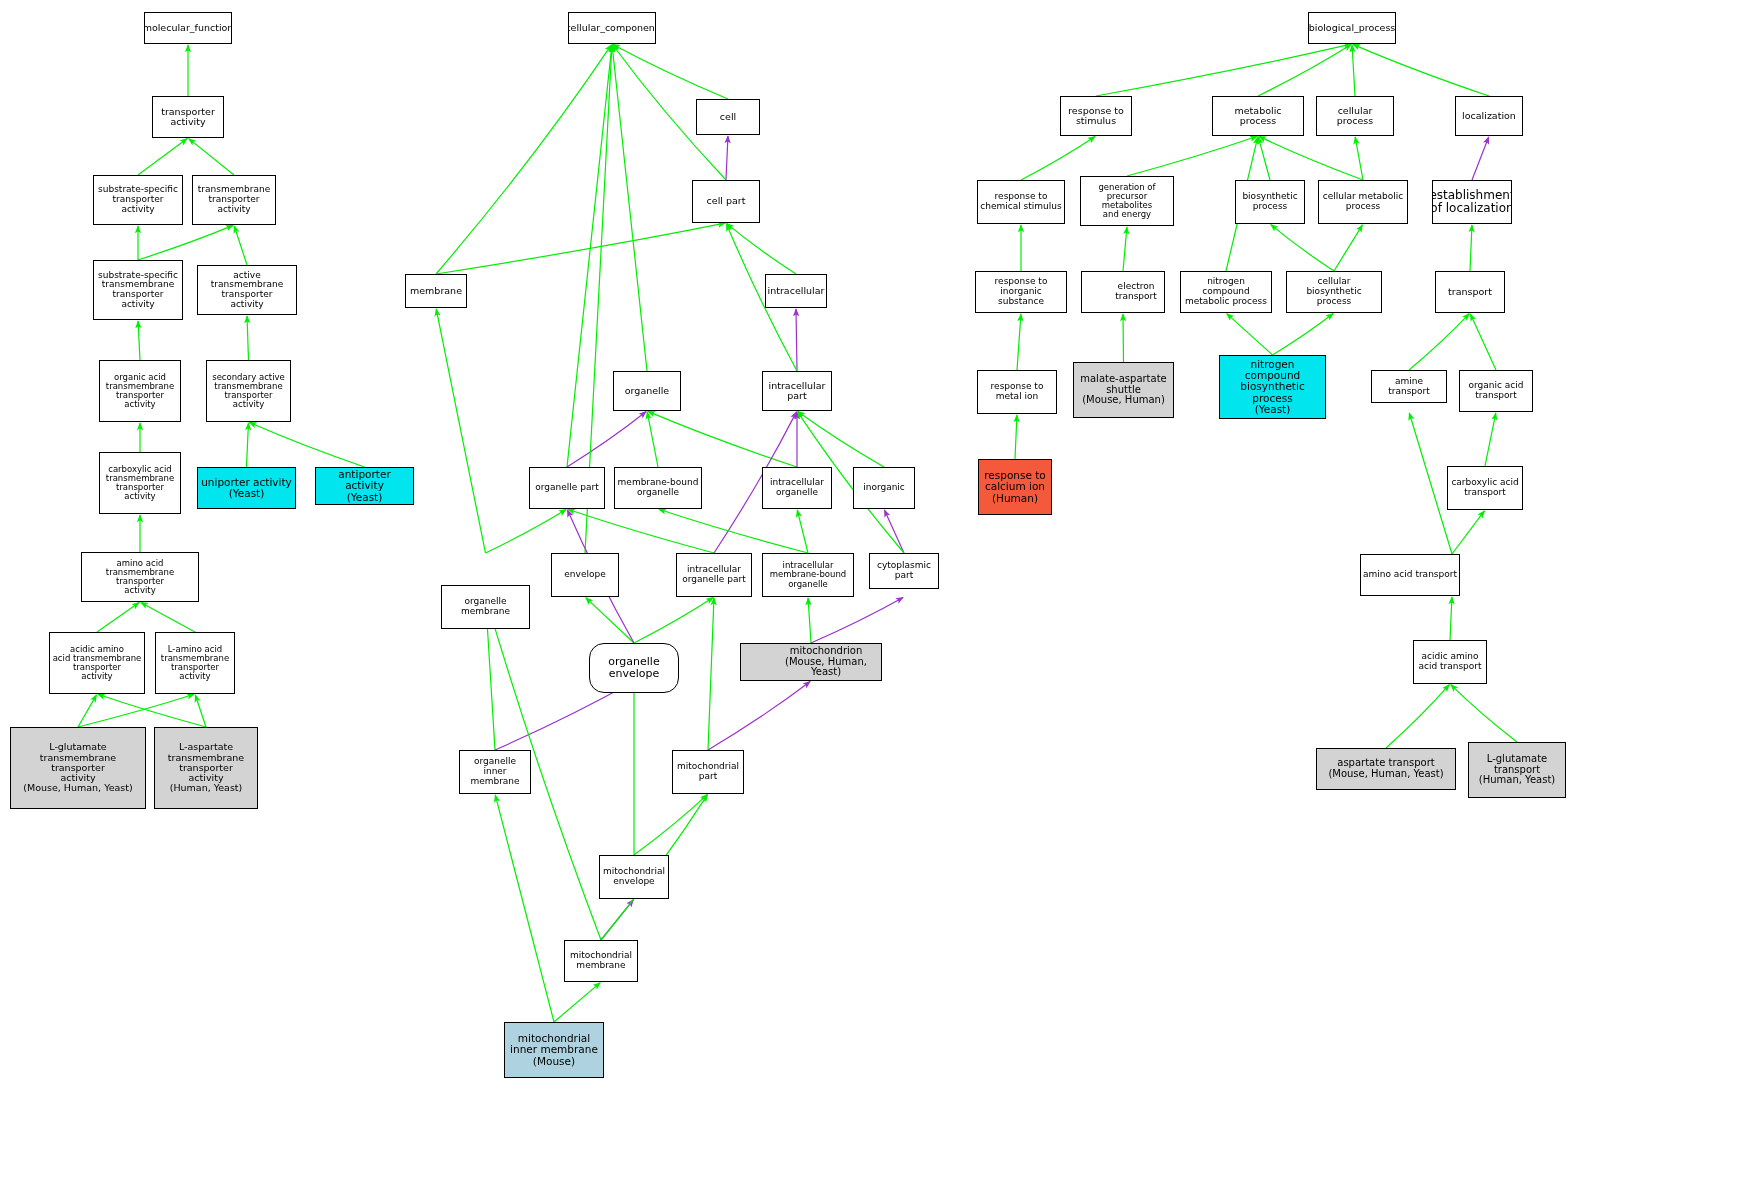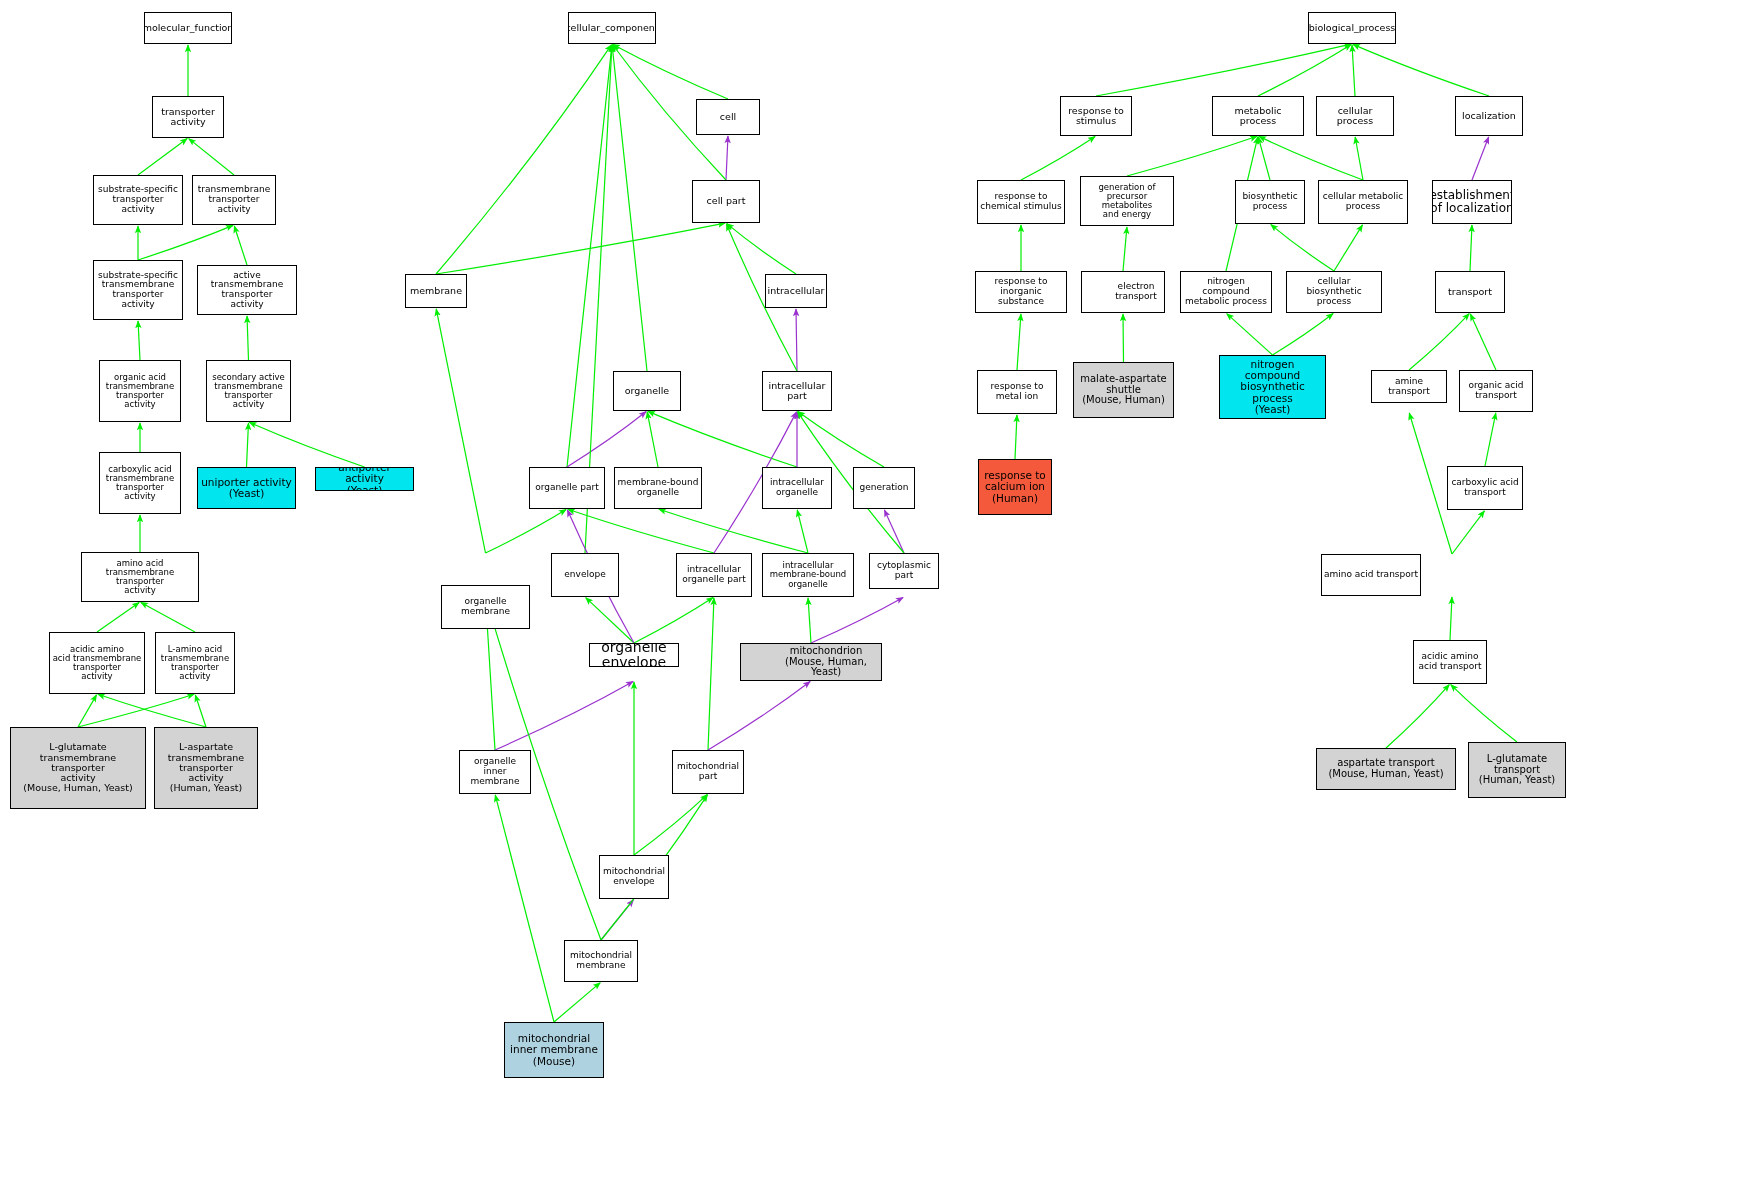--- a/index.html
+++ b/index.html
@@ -164,21 +164,21 @@
       <div class="node " style="left: 206px; top: 360px; width: 85px; height: 62px; font-size: 8.5px;"><span>secondary active
 transmembrane
 transporter
 activity</span></div>
       <div class="node " style="left: 99px; top: 452px; width: 82px; height: 62px; font-size: 8.5px;"><span>carboxylic acid
 transmembrane
 transporter
 activity</span></div>
       <div class="node cyan" style="left: 197px; top: 467px; width: 99px; height: 42px; font-size: 10.5px;"><span>uniporter activity
 (Yeast)</span></div>
-      <div class="node cyan" style="left: 315px; top: 467px; width: 99px; height: 24px; font-size: 10.5px;"><span>antiporter activity
+      <div class="node cyan" style="left: 315px; top: 467px; width: 99px; height: 38px; font-size: 10.5px;"><span>antiporter activity
 (Yeast)</span></div>
       <div class="node " style="left: 81px; top: 552px; width: 118px; height: 50px; font-size: 8.5px;"><span>amino acid transmembrane
 transporter
 activity</span></div>
       <div class="node " style="left: 49px; top: 632px; width: 96px; height: 62px; font-size: 8.5px;"><span>acidic amino
 acid transmembrane
 transporter
 activity</span></div>
       <div class="node " style="left: 155px; top: 632px; width: 80px; height: 62px; font-size: 8.5px;"><span>L-amino acid
 transmembrane
@@ -200,31 +200,31 @@
       <div class="node " style="left: 405px; top: 274px; width: 62px; height: 34px; font-size: 9.5px;"><span>membrane</span></div>
       <div class="node " style="left: 765px; top: 274px; width: 62px; height: 34px; font-size: 9.5px;"><span>intracellular</span></div>
       <div class="node " style="left: 613px; top: 371px; width: 68px; height: 40px; font-size: 9.5px;"><span>organelle</span></div>
       <div class="node " style="left: 762px; top: 371px; width: 70px; height: 40px; font-size: 9.5px;"><span>intracellular
 part</span></div>
       <div class="node " style="left: 529px; top: 467px; width: 76px; height: 42px; font-size: 9px;"><span>organelle part</span></div>
       <div class="node " style="left: 614px; top: 467px; width: 88px; height: 42px; font-size: 9px;"><span>membrane-bound
 organelle</span></div>
       <div class="node " style="left: 762px; top: 467px; width: 70px; height: 42px; font-size: 9px;"><span>intracellular
 organelle</span></div>
-      <div class="node " style="left: 853px; top: 467px; width: 62px; height: 42px; font-size: 9px;"><span>generation</span></div>
+      <div class="node " style="left: 853px; top: 467px; width: 62px; height: 42px; font-size: 9px;"><span>inorganic</span></div>
       <div class="node " style="left: 441px; top: 553px; width: 89px; height: 44px; font-size: 9px; margin-top: 32px;"><span>organelle membrane</span></div>
       <div class="node " style="left: 551px; top: 553px; width: 68px; height: 44px; font-size: 9px;"><span>envelope</span></div>
       <div class="node " style="left: 676px; top: 553px; width: 76px; height: 44px; font-size: 9px;"><span>intracellular
 organelle part</span></div>
       <div class="node " style="left: 762px; top: 553px; width: 92px; height: 44px; font-size: 8.5px;"><span>intracellular
 membrane-bound
 organelle</span></div>
       <div class="node " style="left: 869px; top: 553px; width: 70px; height: 36px; font-size: 9px;"><span>cytoplasmic
 part</span></div>
-      <div class="node " style="left: 589px; top: 643px; width: 90px; height: 24px; font-size: 14px;"><span>organelle envelope</span></div>
+      <div class="node " style="left: 589px; top: 643px; width: 90px; height: 50px; font-size: 11px; border-radius: 15px;"><span>organelle envelope</span></div>
       <div class="node gray" style="left: 740px; top: 643px; width: 142px; height: 38px; font-size: 10px; padding-left: 32px;"><span>mitochondrion
 (Mouse, Human, Yeast)</span></div>
       <div class="node " style="left: 459px; top: 750px; width: 72px; height: 44px; font-size: 9px;"><span>organelle inner
 membrane</span></div>
       <div class="node " style="left: 672px; top: 750px; width: 72px; height: 44px; font-size: 9px;"><span>mitochondrial
 part</span></div>
       <div class="node " style="left: 599px; top: 855px; width: 70px; height: 44px; font-size: 9px;"><span>mitochondrial
 envelope</span></div>
       <div class="node " style="left: 564px; top: 940px; width: 74px; height: 42px; font-size: 9px;"><span>mitochondrial
 membrane</span></div>
@@ -266,21 +266,21 @@
 process
 (Yeast)</span></div>
       <div class="node " style="left: 1371px; top: 370px; width: 76px; height: 33px; font-size: 9px;"><span>amine transport</span></div>
       <div class="node " style="left: 1459px; top: 370px; width: 74px; height: 42px; font-size: 9px;"><span>organic acid
 transport</span></div>
       <div class="node red" style="left: 978px; top: 459px; width: 74px; height: 56px; font-size: 10.5px;"><span>response to
 calcium ion
 (Human)</span></div>
       <div class="node " style="left: 1447px; top: 466px; width: 76px; height: 44px; font-size: 9px;"><span>carboxylic acid
 transport</span></div>
-      <div class="node " style="left: 1321px; top: 554px; width: 100px; height: 42px; font-size: 9px;"><span>amino acid transport</span></div>
+      <div class="node " style="left: 1360px; top: 554px; width: 100px; height: 42px; font-size: 9px;"><span>amino acid transport</span></div>
       <div class="node " style="left: 1413px; top: 640px; width: 74px; height: 44px; font-size: 9px;"><span>acidic amino
 acid transport</span></div>
       <div class="node gray" style="left: 1316px; top: 748px; width: 140px; height: 42px; font-size: 10px;"><span>aspartate transport
 (Mouse, Human, Yeast)</span></div>
       <div class="node gray" style="left: 1468px; top: 742px; width: 98px; height: 56px; font-size: 10px;"><span>L-glutamate
 transport
 (Human, Yeast)</span></div>
     </div>
 </div>
 

